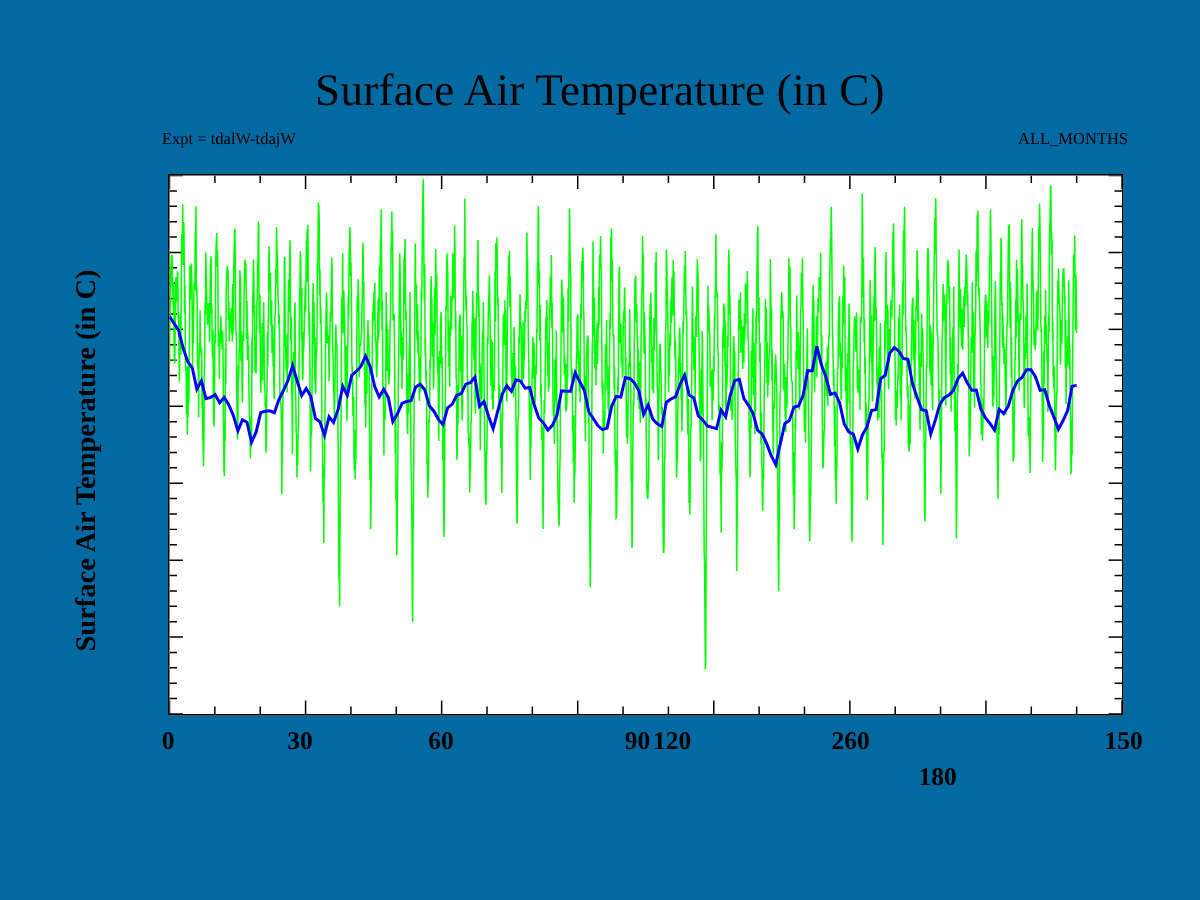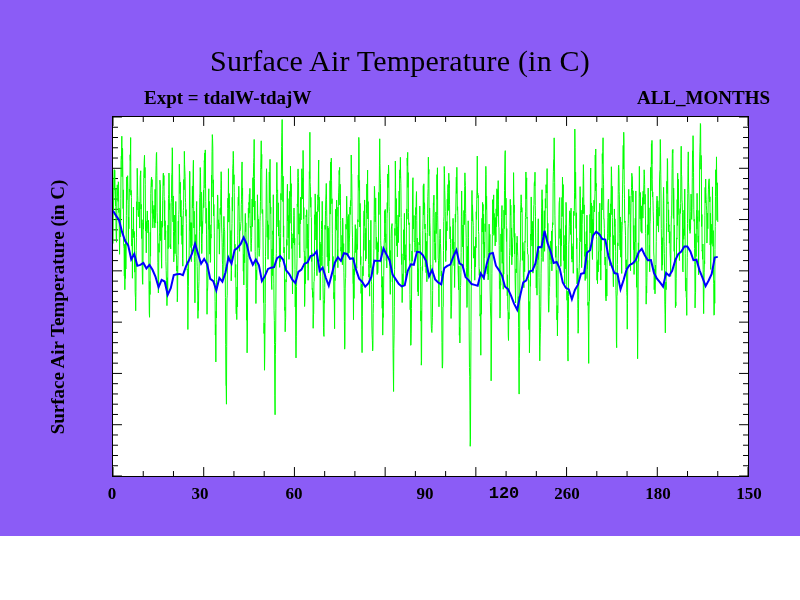--- a/index.html
+++ b/index.html
@@ -3,49 +3,48 @@
 <meta charset="utf-8">
 <style>
   html, body {
     margin: 0;
     padding: 0;
     background: #ffffff;
   }
   #page {
     position: relative;
     width: 800px;
-    height: 536px;
-    background: #8b5cf6;
+    height: 600px;
+    background: #0369a1;
     overflow: hidden;
     font-family: "Liberation Serif", "DejaVu Serif", serif;
     color: #000000;
   }
   #chart-title {
     position: absolute;
     left: 0;
     top: 44px;
     width: 800px;
     text-align: center;
     font-size: 30px;
     font-family: "Liberation Serif", "DejaVu Serif", serif;
     letter-spacing: 0.2px;
     white-space: nowrap;
   }
   .subtitle {
     position: absolute;
     top: 87px;
-    font-size: 19px;
-    font-family: "Liberation Serif", "DejaVu Serif", serif;
-    font-weight: bold;
-    white-space: nowrap;
-    margin-left: 36px;
+    font-size: 11px;
+    font-family: "Liberation Serif", "DejaVu Serif", serif;
+    font-weight: normal;
+    white-space: nowrap;
   }
   #subtitle-left  { left: 108px; }
   #subtitle-center{ left: 0; width: 800px; text-align: center; }
-  #subtitle-right { right: 30px; }
+  #subtitle-right { right: 48px; }
 
   #plot-frame {
     position: absolute;
     left: 112px;
     top: 116px;
     width: 637px;
     height: 361px;
     border: 1px solid #000000;
     box-sizing: border-box;
     background: #ffffff;
@@ -227,21 +226,21 @@
         </g>
     </svg>
   </div>
 
   <div id="ytick-labels"></div>
   <div id="xtick-labels">
       <div class="xtick-label" style="left: 112px;">0</div>
       <div class="xtick-label" style="left: 200px;">30</div>
       <div class="xtick-label" style="left: 294px;">60</div>
       <div class="xtick-label" style="left: 385px; margin-left: 40px;">90</div>
-      <div class="xtick-label" style="left: 504px; font-family: Liberation Mono, monospace;">120</div>
+      <div class="xtick-label" style="left: 448px;">120</div>
       <div class="xtick-label" style="left: 567px;">260</div>
-      <div class="xtick-label" style="left: 658px;">180</div>
+      <div class="xtick-label" style="left: 625px; margin-top: 24px;">180</div>
       <div class="xtick-label" style="left: 749px;">150</div>
     </div>
 
   <div id="y-axis-title">Surface Air Temperature (in C)</div>
 
 </div>
 
 </body></html>

